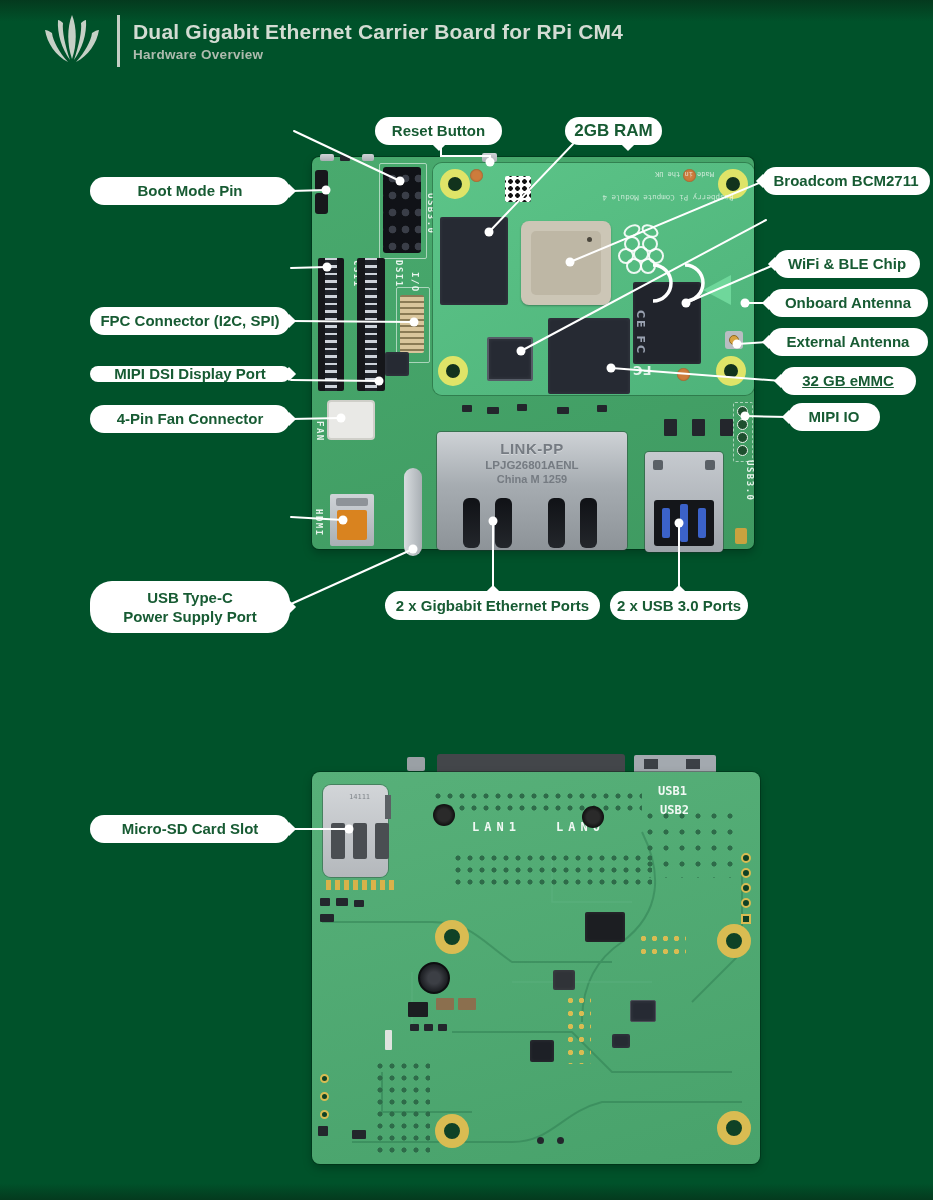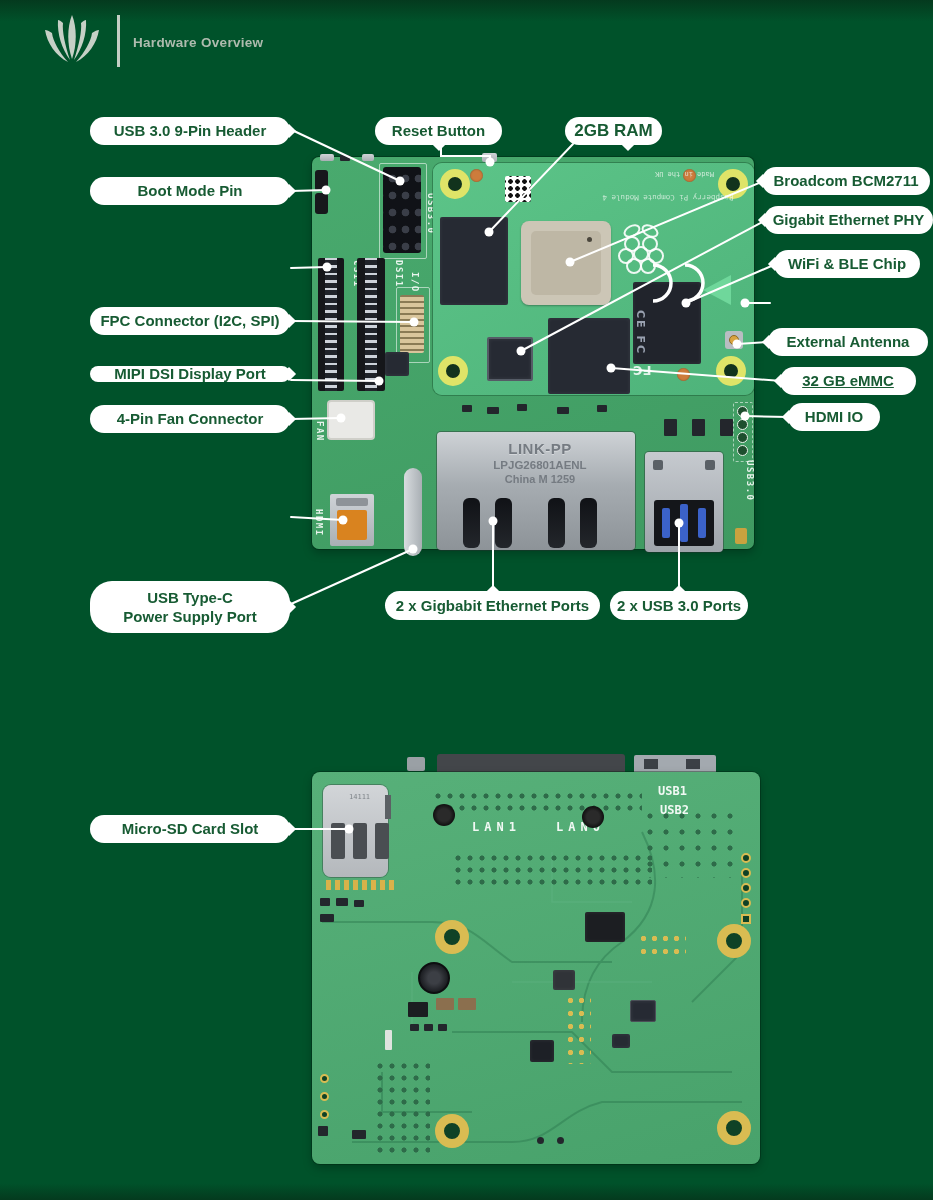--- a/index.html
+++ b/index.html
@@ -49,21 +49,21 @@
   .r180{transform:rotate(180deg);}
   .viagrid{position:absolute;background-image:radial-gradient(circle,#2e6b49 2.2px,transparent 2.9px);background-size:12px 12px;}
   .goldgrid{position:absolute;background-image:radial-gradient(circle,#d9bc52 2.4px,transparent 3px);background-size:11px 13px;}
   .pconn{position:absolute;background:
       repeating-linear-gradient(180deg,rgba(215,220,228,.95) 0 2.5px,rgba(32,35,42,1) 2.5px 7.5px) center/12px 100% no-repeat,#15161a;
       border-radius:2px;}
   .outline{position:absolute;border:1px solid rgba(255,255,255,.55);border-radius:2px;}
   .pinheader{position:absolute;background-color:#101217;border-radius:3px;
       background-image:radial-gradient(circle,#3a3e48 3.5px,transparent 4.2px);background-size:13px 17px;background-position:3px 3px;}
   .rj45{position:absolute;background:linear-gradient(180deg,#ced2d6 0%,#a6acb1 45%,#8d9398 100%);
-        border-radius:4px;box-shadow:0 0 0 1px rgba(40,44,48,.4);text-align:center;color:#757b82;padding-left:8px;}
+        border-radius:4px;box-shadow:0 0 0 1px rgba(40,44,48,.4);text-align:center;color:#757b82;}
   .rj45 .brand{margin-top:8px;font-size:15px;font-weight:bold;letter-spacing:.5px;text-shadow:0 1px 0 rgba(255,255,255,.35);}
   .rj45 .part{font-size:11.5px;font-weight:bold;margin-top:2px;}
   .rj45 .orig{font-size:11px;font-weight:bold;margin-top:2px;}
   .latch{position:absolute;width:17px;height:50px;background:linear-gradient(180deg,#101216,#23262b);border-radius:6px;}
 </style>
 </head>
 <body>
 
 <div class="page">
 
@@ -72,20 +72,21 @@
       <g fill="#c6d0c6">
         <path d="M32,2 C27,14 27,32 32,46 C37,32 37,14 32,2 Z"></path>
         <path d="M18,7 C17,21 22,36 30,47 C25,32 22,18 23,10 C21,8 19,7 18,7 Z"></path>
         <path d="M46,7 C47,21 42,36 34,47 C39,32 42,18 41,10 C43,8 45,7 46,7 Z"></path>
         <path d="M5,17 C7,30 16,43 28,49 C19,39 13,28 12,20 C9,18 7,17 5,17 Z"></path>
         <path d="M59,17 C57,30 48,43 36,49 C45,39 51,28 52,20 C55,18 57,17 59,17 Z"></path>
       </g>
     </svg>
     <div class="hdr-divider"></div>
     <div>
+      <h1 class="hdr-title">Dual Gigabit Ethernet Carrier Board for RPi CM4</h1>
       <p class="hdr-sub">Hardware Overview</p>
     </div>
   </div>
 
   <div class="abs" style="left:407px;top:757px;width:18px;height:14px;background:#9aa0a5;border-radius:2px;"></div>
   <div class="abs" style="left:437px;top:754px;width:188px;height:22px;background:#43464a;border-radius:3px;"></div>
   <div class="abs" style="left:634px;top:755px;width:82px;height:19px;background:#a3a9af;border-radius:2px;">
     <div class="abs" style="left:10px;top:4px;width:14px;height:10px;background:#3b4046;"></div>
     <div class="abs" style="left:52px;top:4px;width:14px;height:10px;background:#3b4046;"></div>
   </div>
@@ -341,35 +342,34 @@
         <circle cx="686" cy="303" r="4.5"></circle>
       <circle cx="745" cy="303" r="4.5"></circle>
         <circle cx="737" cy="344" r="4.5"></circle>
       <circle cx="611" cy="368" r="4.5"></circle>
         <circle cx="745" cy="416" r="4.5"></circle>
       <circle cx="493" cy="521" r="4.5"></circle>
         <circle cx="679" cy="523" r="4.5"></circle>
     </g>
   </svg>
 
-  <div class="pill tail-r" style="left:90px;top:117px;width:200px;height:28px;">USB 3.0 9-Pin Header</div>
   <div class="pill tail-r" style="left:90px;top:177px;width:200px;height:28px;">Boot Mode Pin</div>
   <div class="pill tail-r" style="left:90px;top:307px;width:200px;height:28px;">FPC Connector (I2C, SPI)</div>
   <div class="pill tail-r" style="left:90px;top:366px;width:200px;height:16px;">MIPI DSI Display Port</div>
   <div class="pill tail-r" style="left:90px;top:405px;width:200px;height:28px;">4-Pin Fan Connector</div>
   <div class="pill tail-r" style="left:90px;top:815px;width:200px;height:28px;">Micro-SD Card Slot</div>
   <div class="pill two tail-r" style="left:90px;top:581px;width:200px;height:52px;">USB Type-C
 Power Supply Port</div>
 
   <div class="pill tail-b" style="left:375px;top:117px;width:127px;height:28px;">Reset Button</div>
   <div class="pill tail-bl" style="left:565px;top:117px;width:97px;height:28px;font-size:17px;">2GB RAM</div>
 
   <div class="pill tail-l" style="left:762px;top:167px;width:168px;height:28px;">Broadcom BCM2711</div>
-  <div class="pill tail-l" style="left:764px;top:206px;width:169px;height:28px;">Gigabit Ethernet PHY</div>
   <div class="pill tail-l" style="left:774px;top:250px;width:146px;height:28px;">WiFi &amp; BLE Chip</div>
+  <div class="pill tail-l" style="left:768px;top:289px;width:160px;height:28px;">Onboard Antenna</div>
   <div class="pill tail-l" style="left:768px;top:328px;width:160px;height:28px;">External Antenna</div>
   <div class="pill tail-l" style="left:780px;top:367px;width:136px;height:28px;text-decoration:underline;">32 GB eMMC</div>
-  <div class="pill tail-l" style="left:788px;top:403px;width:92px;height:28px;">HDMI IO</div>
+  <div class="pill tail-l" style="left:788px;top:403px;width:92px;height:28px;">MIPI IO</div>
 
   <div class="pill tail-t" style="left:385px;top:591px;width:215px;height:29px;">2 x Gigbabit Ethernet Ports</div>
   <div class="pill tail-t" style="left:610px;top:591px;width:138px;height:29px;">2 x USB 3.0 Ports</div>
 
 </div>
 
 </body></html>

